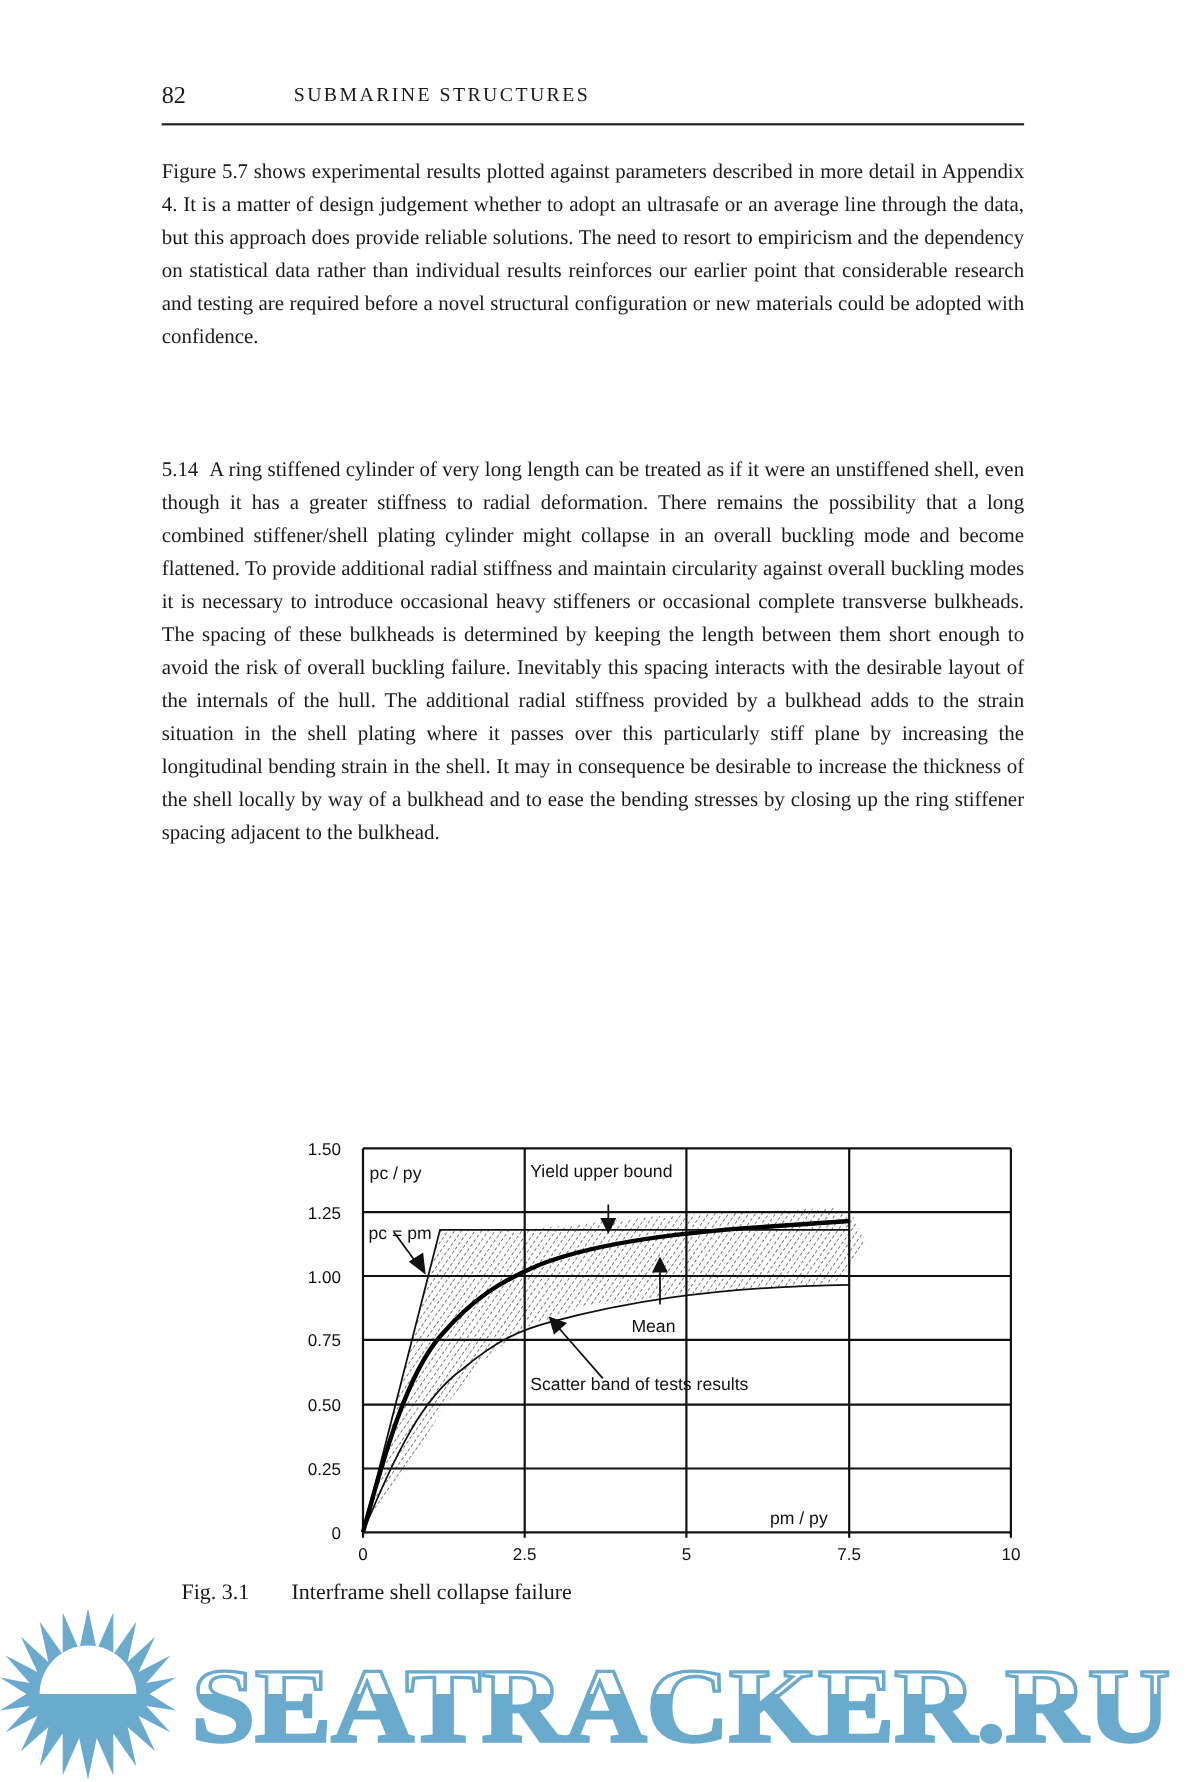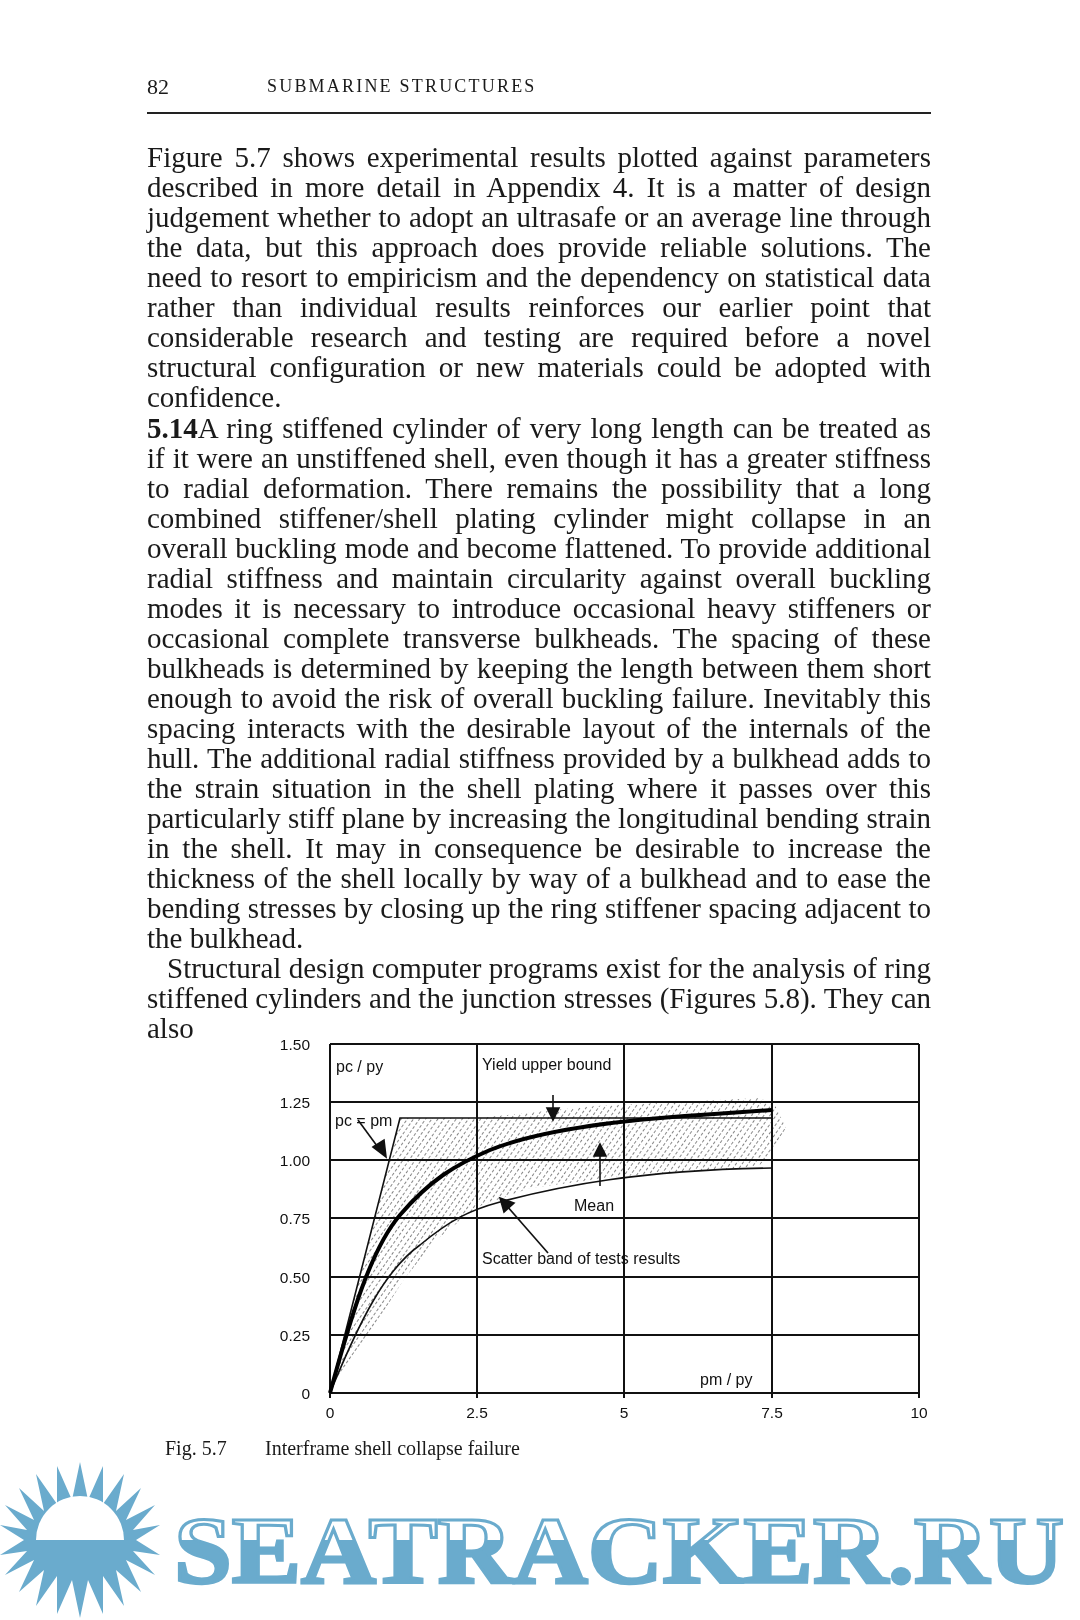--- a/index.html
+++ b/index.html
@@ -3,25 +3,25 @@
 <meta charset="utf-8">
 <style>
   html, body { margin: 0; padding: 0; }
   body { width: 1080px; height: 1620px; position: relative; background: #ffffff; overflow: hidden; }
   .page { position: absolute; left: 0; top: 0; width: 1080px; height: 1216px; }
   .serif { font-family: "Liberation Serif", "DejaVu Serif", serif; color: #1a1a1a; }
   .running-head { position: absolute; top: 74px; left: 147px; width: 784px; height: 30px; font-size: 22px; }
   .page-number { position: absolute; left: 0; top: 0; }
   .running-title { position: absolute; left: 120px; top: 2px; font-size: 18px; letter-spacing: 2.2px; text-align: center; }
   .head-rule { position: absolute; left: 147px; top: 112px; width: 784px; height: 2px; background: #222; }
-  .body-text { position: absolute; left: 147px; width: 784px; font-size: 29px; line-height: 30px; text-align: justify; }
+  .body-text { position: absolute; left: 147px; width: 784px; font-size: 19px; line-height: 30px; text-align: justify; }
   .body-text p { margin: 0; }
   .p1 { top: 142px; }
   .p2 { top: 413px; }
-  .sec-num { font-weight: bold; }
+  .sec-num { font-weight: normal; margin-right: 10px; }
   .indent { text-indent: 20px; }
   .chart { position: absolute; left: 0; top: 1000px; width: 1080px; height: 440px; }
   .caption { position: absolute; left: 165px; top: 1437px; font-size: 20px; }
   .caption .fig-num { display: inline-block; width: 100px; }
   .watermark { position: absolute; left: 0; top: 1460px; width: 1080px; height: 160px; }
   .sans { font-family: "Liberation Sans", "DejaVu Sans", sans-serif; }
 </style>
 </head>
 <body>
 
@@ -32,21 +32,20 @@
     <span class="running-title">SUBMARINE STRUCTURES</span>
   </div>
   <div class="head-rule"></div>
 
   <div class="body-text serif p1">
     <p>Figure 5.7 shows experimental results plotted against parameters described in more detail in Appendix 4. It is a matter of design judgement whether to adopt an ultrasafe or an average line through the data, but this approach does provide reliable solutions. The need to resort to empiricism and the dependency on statistical data rather than individual results reinforces our earlier point that considerable research and testing are required before a novel structural configuration or new materials could be adopted with confidence.</p>
   </div>
 
   <div class="body-text serif p2">
     <p><span class="sec-num">5.14</span><span>A ring stiffened cylinder of very long length can be treated as if it were an unstiffened shell, even though it has a greater stiffness to radial deformation. There remains the possibility that a long combined stiffener/shell plating cylinder might collapse in an overall buckling mode and become flattened. To provide additional radial stiffness and maintain circularity against overall buckling modes it is necessary to introduce occasional heavy stiffeners or occasional complete transverse bulkheads. The spacing of these bulkheads is determined by keeping the length between them short enough to avoid the risk of overall buckling failure. Inevitably this spacing interacts with the desirable layout of the internals of the hull. The additional radial stiffness provided by a bulkhead adds to the strain situation in the shell plating where it passes over this particularly stiff plane by increasing the longitudinal bending strain in the shell. It may in consequence be desirable to increase the thickness of the shell locally by way of a bulkhead and to ease the bending stresses by closing up the ring stiffener spacing adjacent to the bulkhead.</span></p>
-    <p class="indent">Structural design computer programs exist for the analysis of ring stiffened cylinders and the junction stresses (Figures 5.8). They can also</p>
   </div>
 
   <svg class="chart" viewBox="0 1000 1080 440" width="1080" height="440">
     <defs>
       <pattern id="hatch" patternUnits="userSpaceOnUse" width="5" height="5" patternTransform="rotate(35)">
         <line x1="0" y1="0" x2="0" y2="3" stroke="#222" stroke-width="1.1"></line>
       </pattern>
     </defs>
 
     <path fill="url(#hatch)" stroke="none" d="M330,1393 L400,1118 L477,1118 L595,1106 L760,1098 L775,1105 L786,1128 L774,1148 L760,1165
@@ -109,21 +108,21 @@
       <text x="336" y="1072">pc / py</text>
       <text x="482" y="1070">Yield upper bound</text>
       <text x="335" y="1126">pc = pm</text>
       <text x="574" y="1211">Mean</text>
       <text x="482" y="1264">Scatter band of tests results</text>
       <text x="700" y="1385">pm / py</text>
     </g>
   </svg>
 
   <div class="caption serif">
-    <span class="fig-num">Fig. 5.7</span><span>Interframe shell collapse failure</span>
+    <span class="fig-num">Fig. 3.1</span><span>Interframe shell collapse failure</span>
   </div>
 
   <svg class="watermark" viewBox="0 1460 1080 160" width="1080" height="160">
     <defs>
       <clipPath id="topHalf">
           <rect x="0" y="1460" width="1080" height="80"></rect>
         </clipPath>
       <clipPath id="bottomHalf">
           <rect x="0" y="1540" width="1080" height="80"></rect>
         </clipPath>

